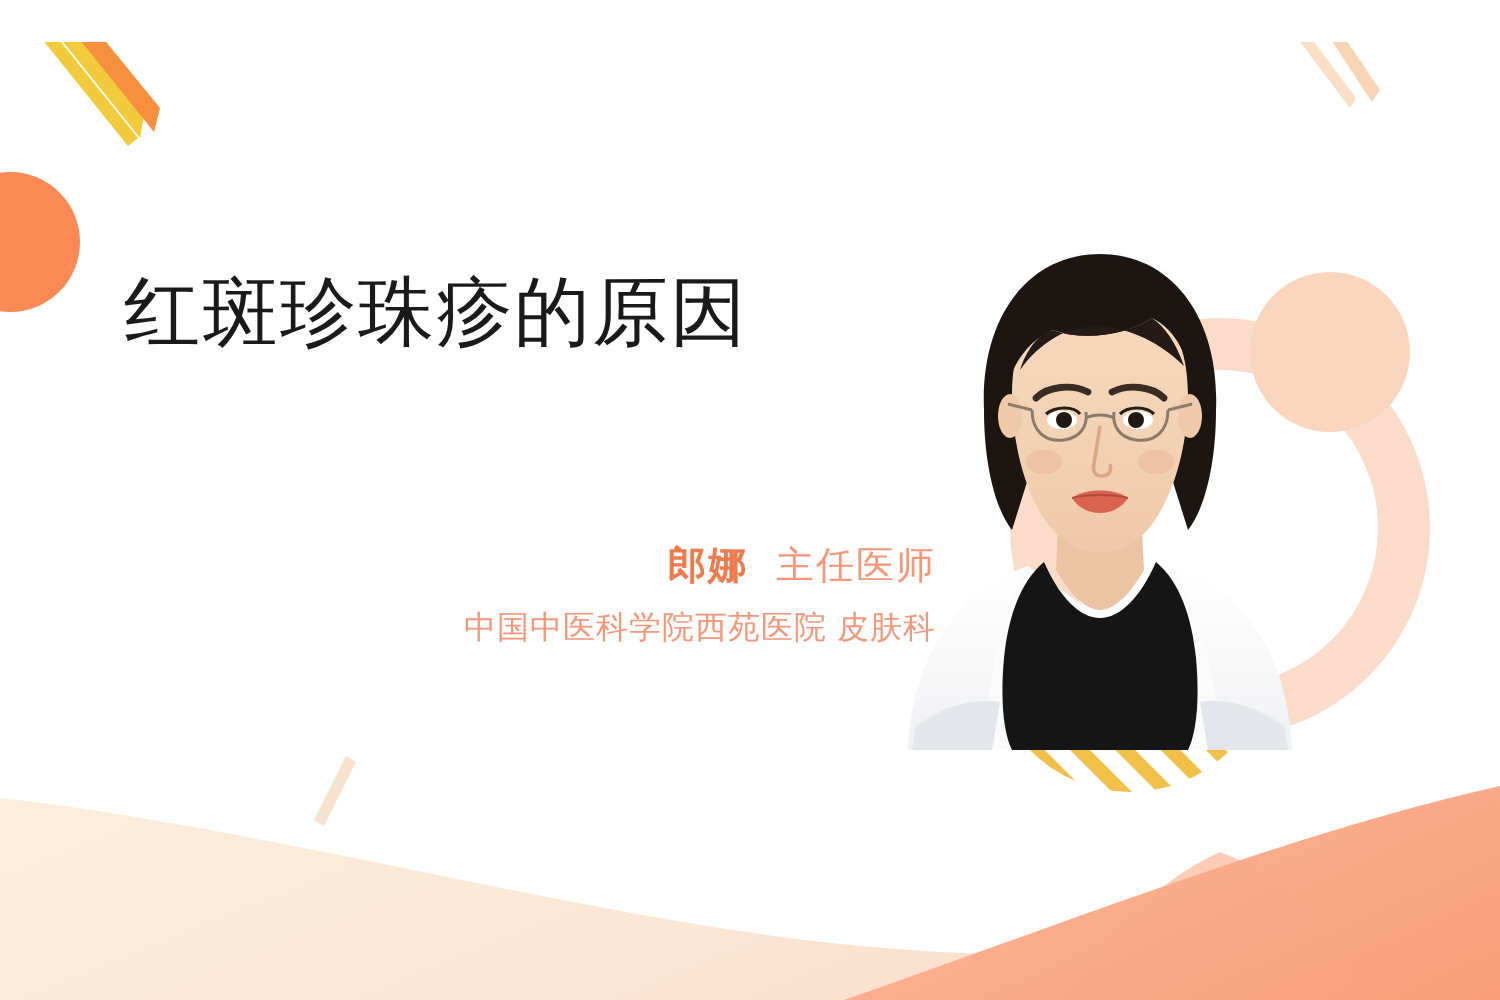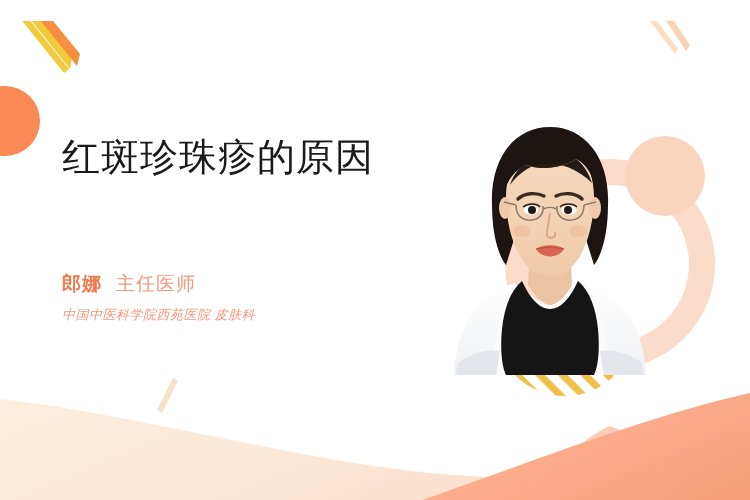--- a/index.html
+++ b/index.html
@@ -34,47 +34,47 @@
   .title {
     font-size: 38px;
     line-height: 48px;
     letter-spacing: 1px;
     color: #1a1a1a;
     font-weight: 400;
     white-space: nowrap;
   }
   .credit {
     position: absolute;
-    left: 62px;
+    left: 48px;
     top: 248px;
     width: 420px;
+    text-align: right;
   }
   .credit-line1 {
     font-size: 19px;
     line-height: 30px;
     white-space: nowrap;
   }
   .doctor-name {
     color: #ED7B4E;
     font-weight: bold;
     letter-spacing: 1px;
   }
   .doctor-title {
     color: #F4977A;
     font-weight: 400;
     letter-spacing: 1px;
     margin-left: 14px;
   }
   .credit-line2 {
-    font-size: 13px;
+    font-size: 16px;
     line-height: 32px;
     color: #F4977A;
     letter-spacing: 0.5px;
     white-space: nowrap;
-    font-style: italic;
   }
 
   
   #portrait {
     position: absolute;
     left: 452px;
     top: 92px;
     width: 196px;
     height: 262px;
   }

